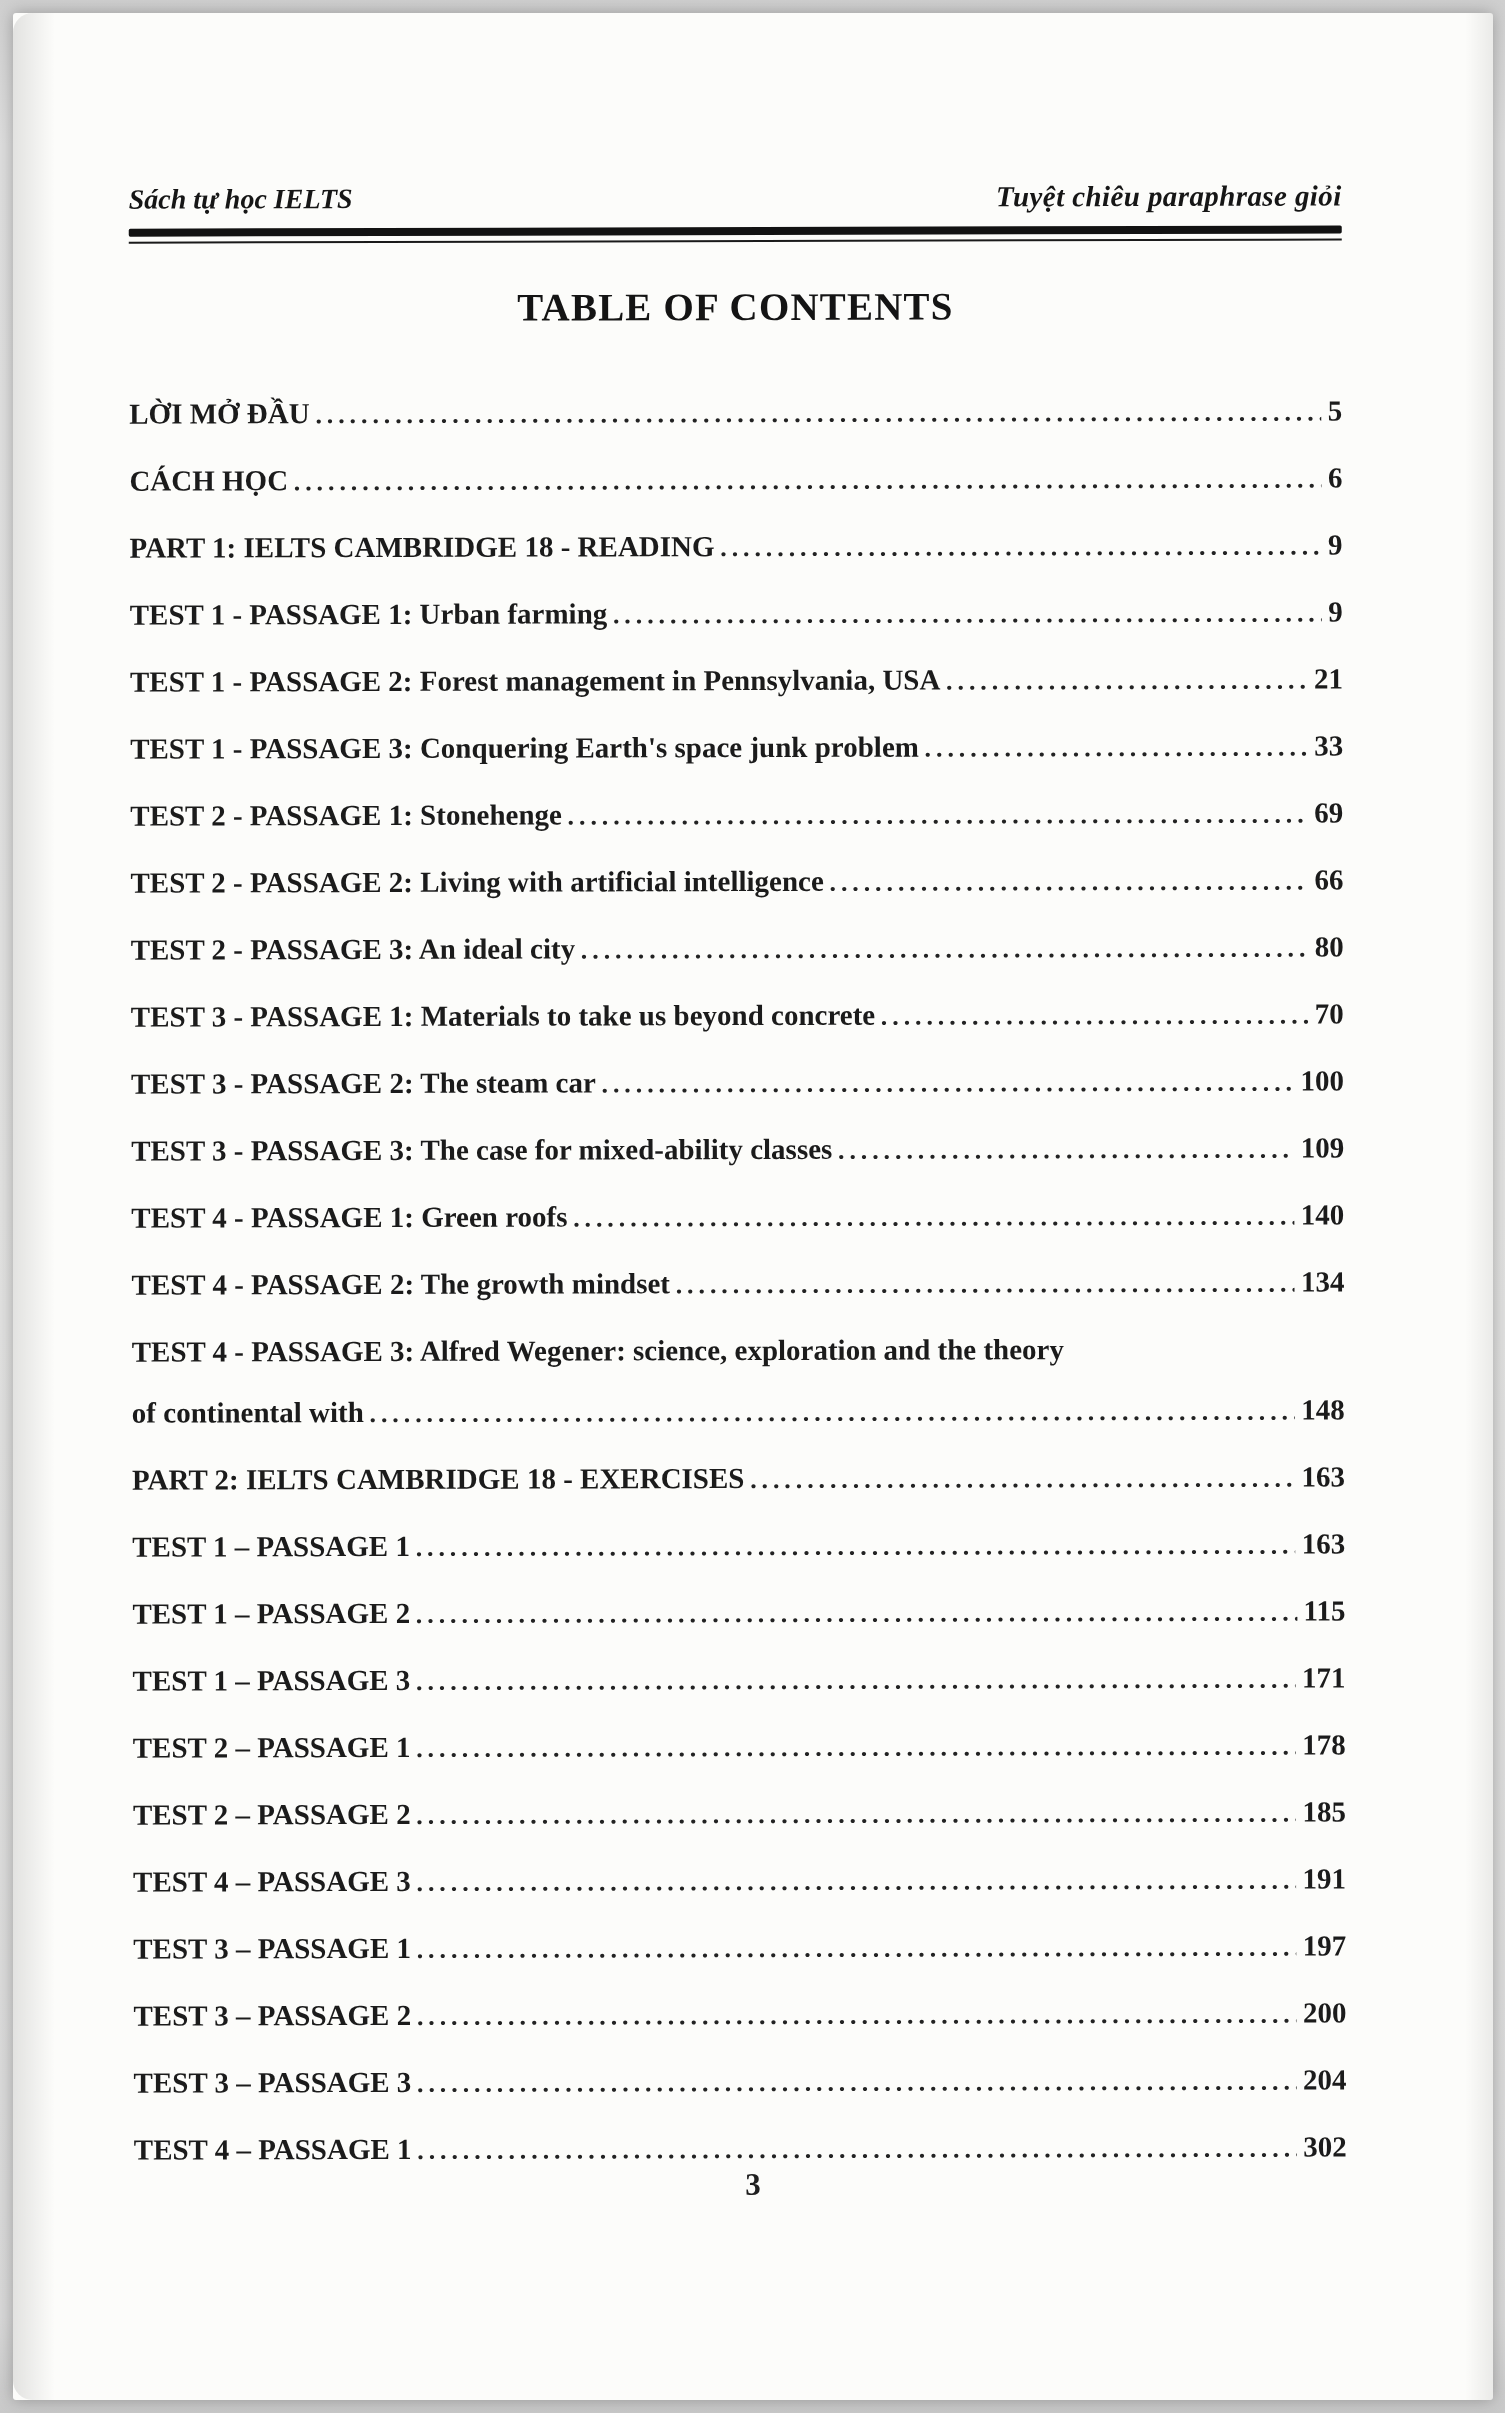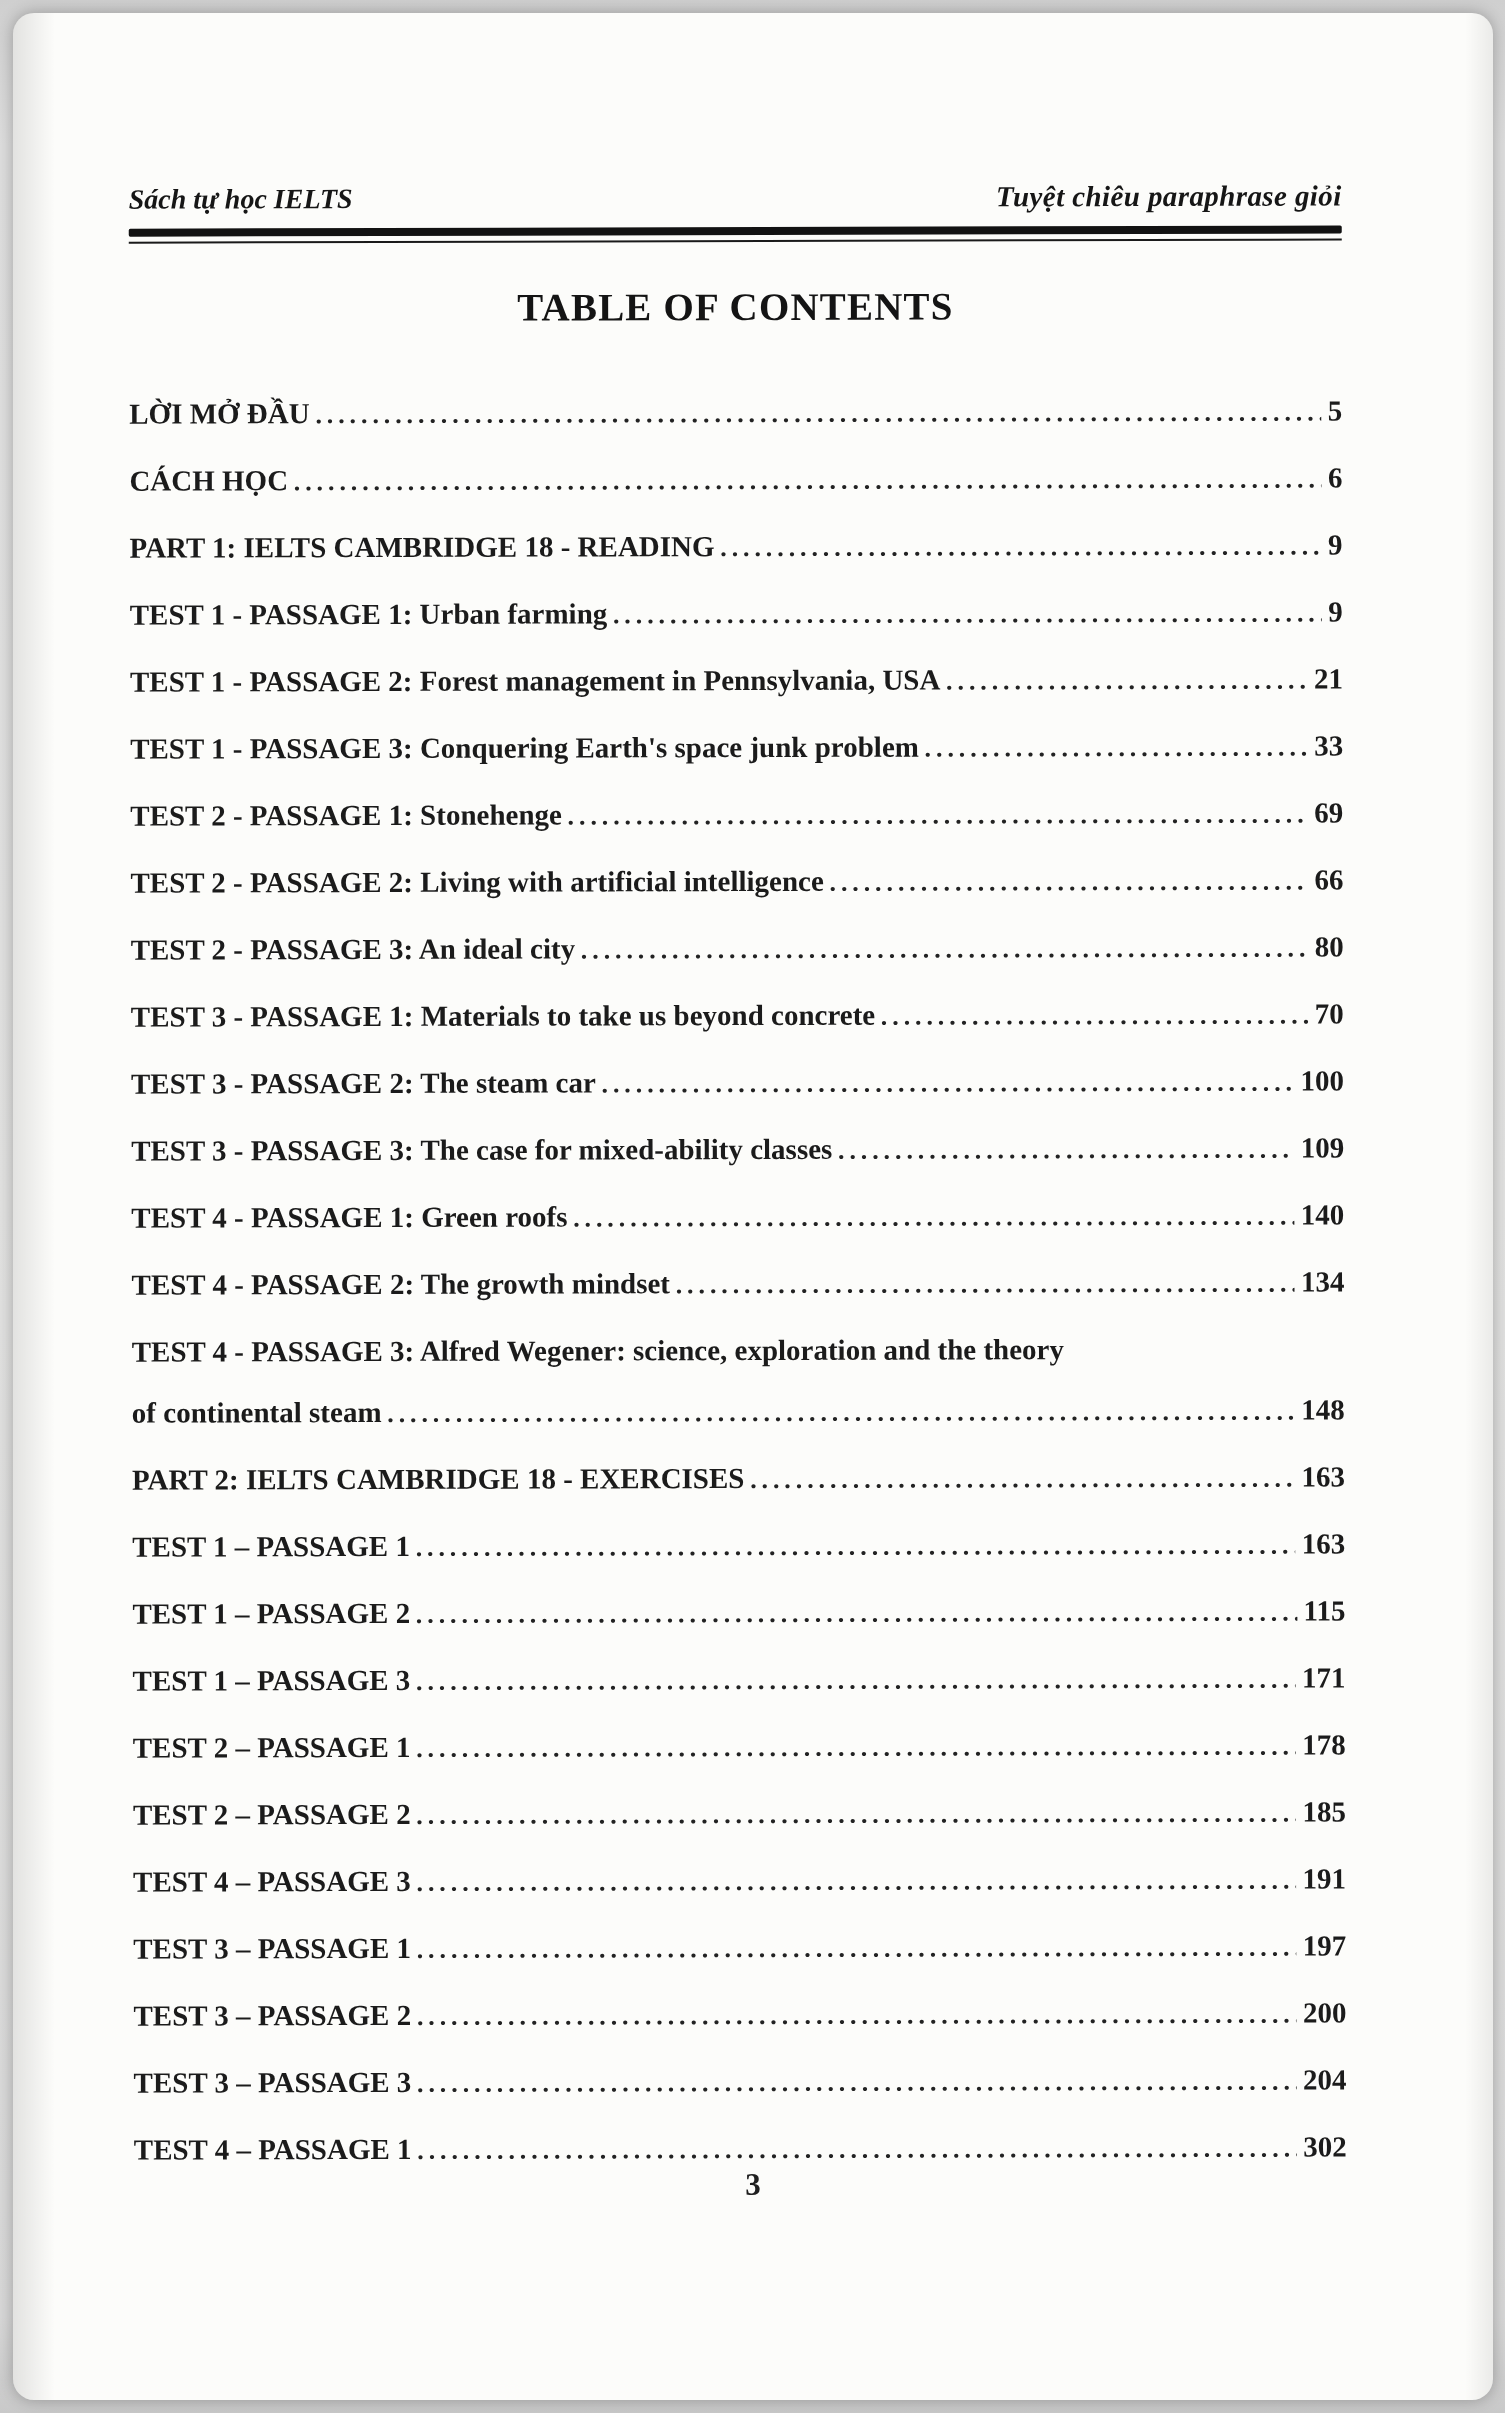--- a/index.html
+++ b/index.html
@@ -15,21 +15,21 @@
     overflow:hidden;
     position:relative;
   }
   .scan-bg{
     position:absolute;inset:0;
     background:linear-gradient(180deg,#cfcfcf 0,#dedede 6%,#e2e2e1 50%,#d8d8d8 96%,#c9c9c9 100%);
   }
   .page{
     position:absolute;inset:13px;
     background:var(--paper);
-    border-radius:21px;
+    border-radius:3px;
     box-shadow:0 0 16.3px rgba(0,0,0,.28);
     overflow:hidden;
   }
   
   .page::before{
     content:"";position:absolute;left:0;top:0;bottom:0;width:42px;
     background:linear-gradient(90deg,rgba(0,0,0,.10),rgba(0,0,0,0));
     border-radius:19.6px 0 0 19.6px;pointer-events:none;
   }
   .page::after{
@@ -189,21 +189,21 @@
           <div class="toc-entry">
             <div class="toc-flex">
               <span class="toc-label">TEST 4 - PASSAGE 2: The growth mindset</span>
               <span class="dots"></span>
               <span class="toc-page">134</span>
             </div>
           </div>
           <div class="toc-entry">
             <div class="toc-line1">TEST 4 - PASSAGE 3: Alfred Wegener: science, exploration and the theory</div>
             <div class="toc-flex">
-              <span class="toc-label">of continental steam</span>
+              <span class="toc-label">of continental with</span>
               <span class="dots"></span>
               <span class="toc-page">148</span>
             </div>
           </div>
           <div class="toc-entry">
             <div class="toc-flex">
               <span class="toc-label">PART 2: IELTS CAMBRIDGE 18 - EXERCISES</span>
               <span class="dots"></span>
               <span class="toc-page">163</span>
             </div>

